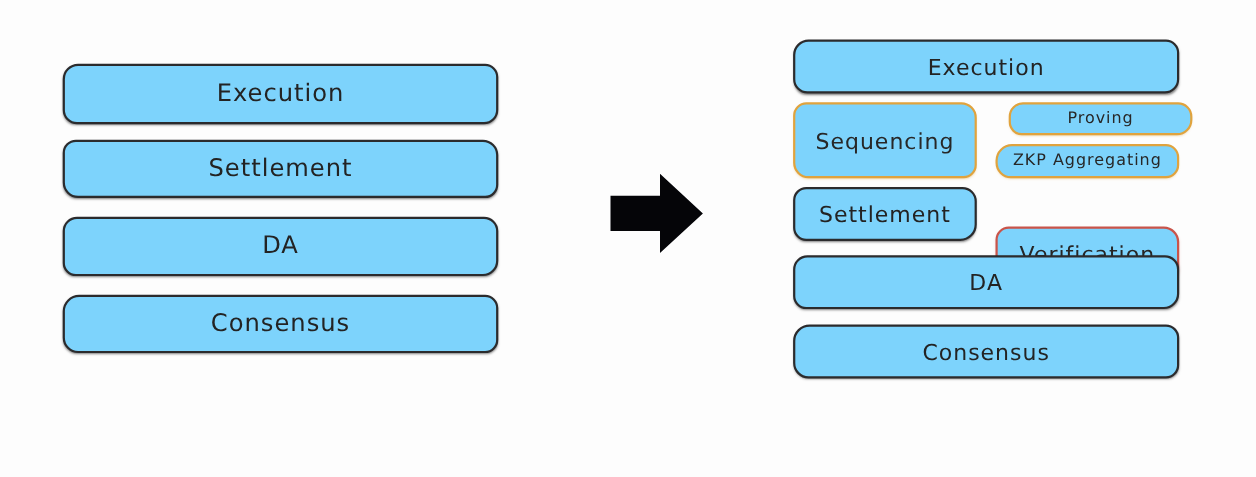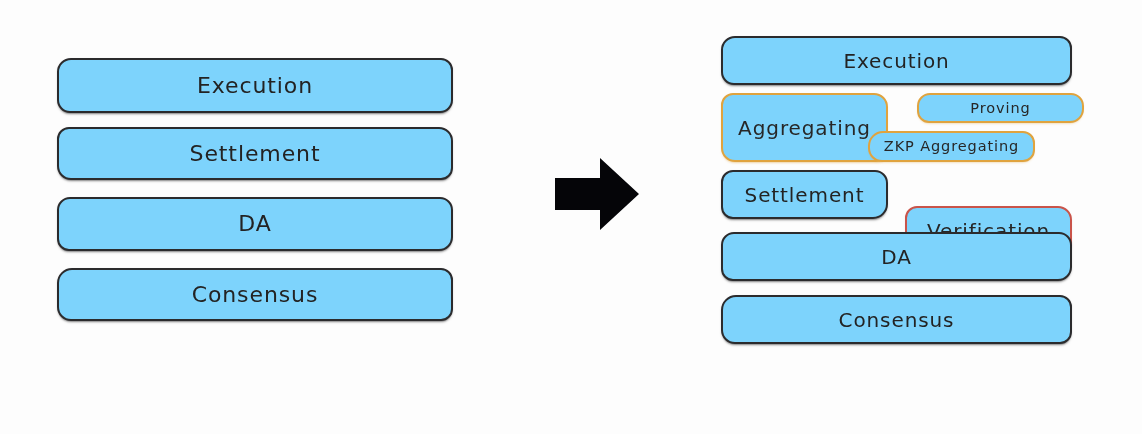--- a/index.html
+++ b/index.html
@@ -107,28 +107,28 @@
     </svg>
   </div>
 
   <div>
 
     <div class="box theme-dark r-a" style="left:721px; top:36px; width:351px; height:49px;">
       <span class="lbl t-md">Execution</span>
     </div>
 
     <div class="box theme-amber r-b" style="left:721px; top:93px; width:167px; height:69px;">
-      <span class="lbl t-md">Aggregating</span>
+      <span class="lbl t-md">Sequencing</span>
     </div>
 
     <div class="box theme-amber r-c" style="left:905px; top:93px; width:167px; height:30px;margin-left:12px;">
       <span class="lbl t-sm">Proving</span>
     </div>
 
-    <div class="box theme-amber r-d" style="left:868px; top:131px; width:167px; height:31px;">
+    <div class="box theme-amber r-d" style="left:905px; top:131px; width:167px; height:31px;">
       <span class="lbl t-sm">ZKP Aggregating</span>
     </div>
 
     <div class="box theme-dark r-e" style="left:721px; top:170px; width:167px; height:49px;">
       <span class="lbl t-md">Settlement</span>
     </div>
 
     <div class="box theme-red r-b" style="left:905px; top:170px; width:167px; height:49px;margin-top:36px;">
       <span class="lbl t-md">Verification</span>
     </div>

